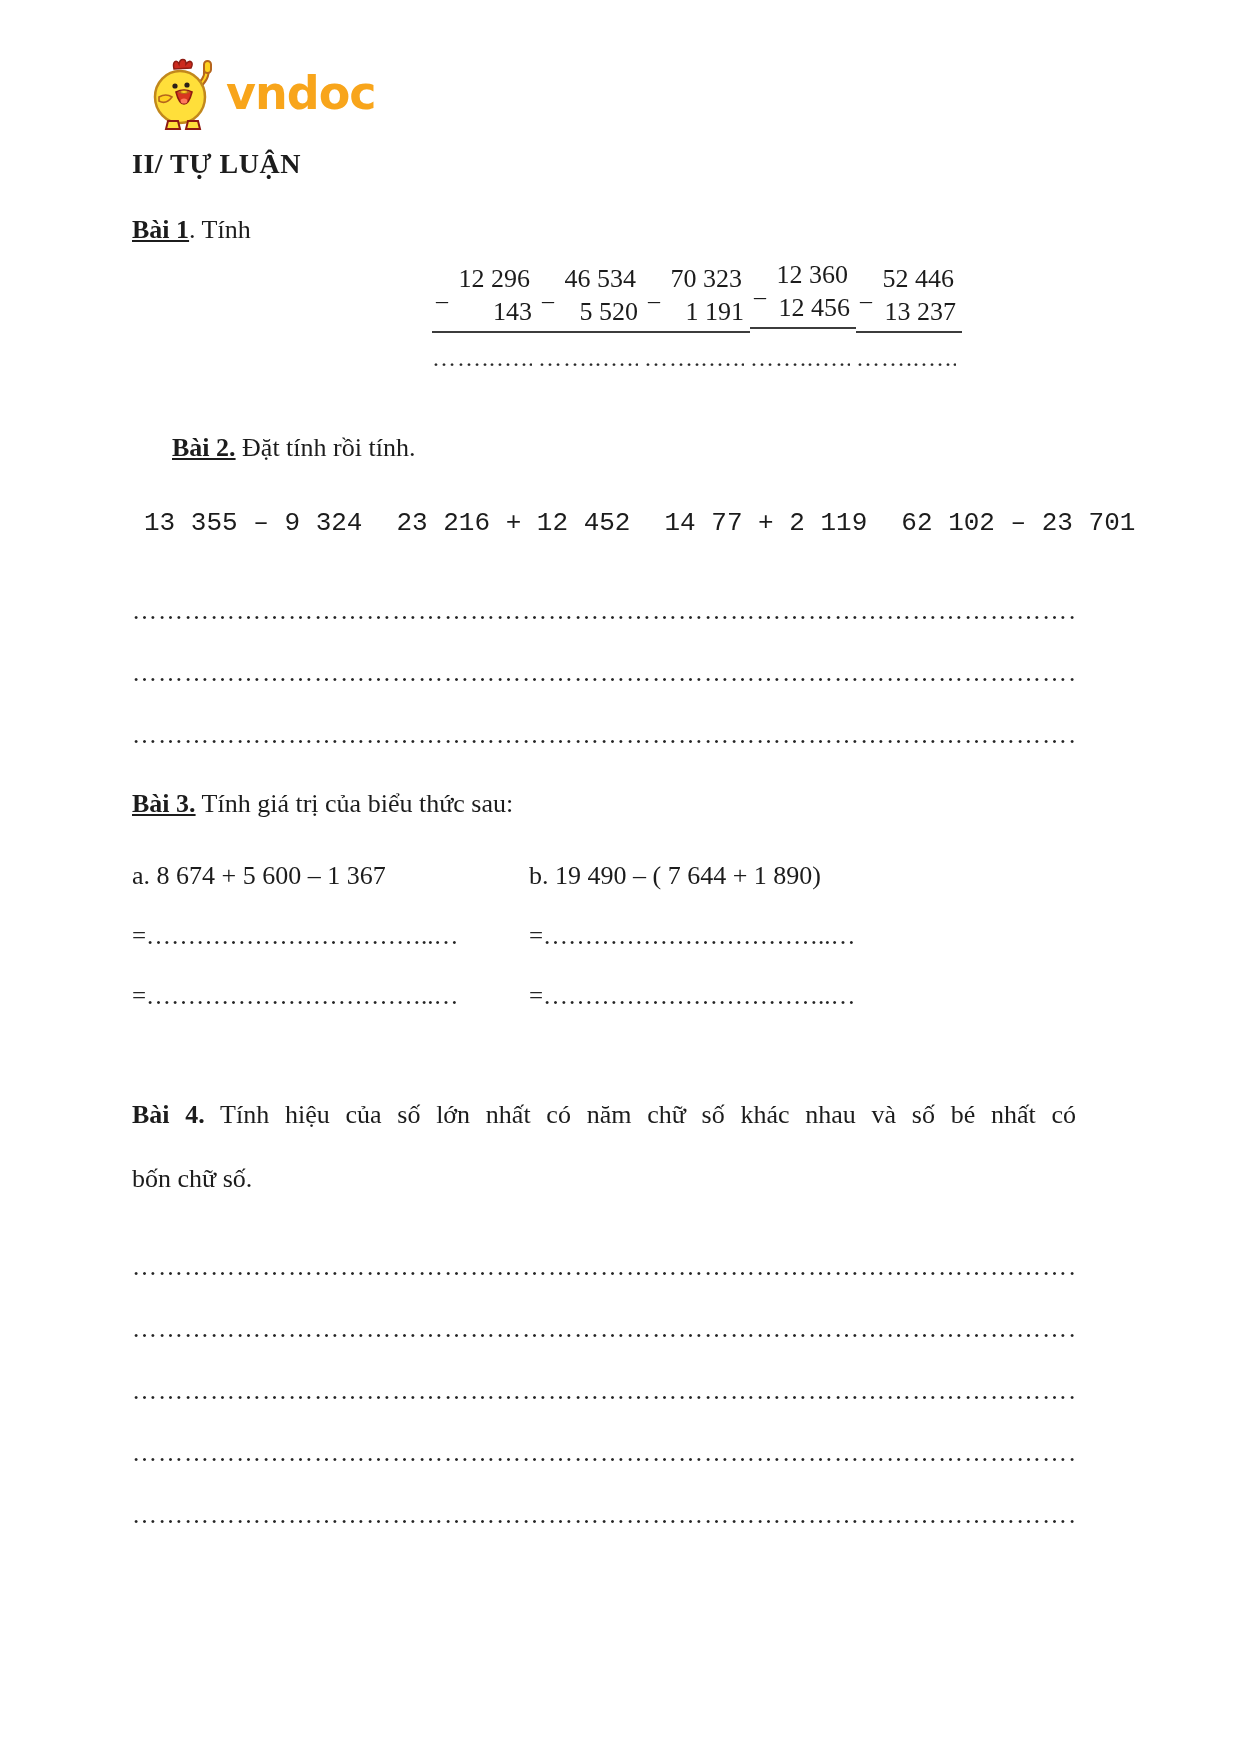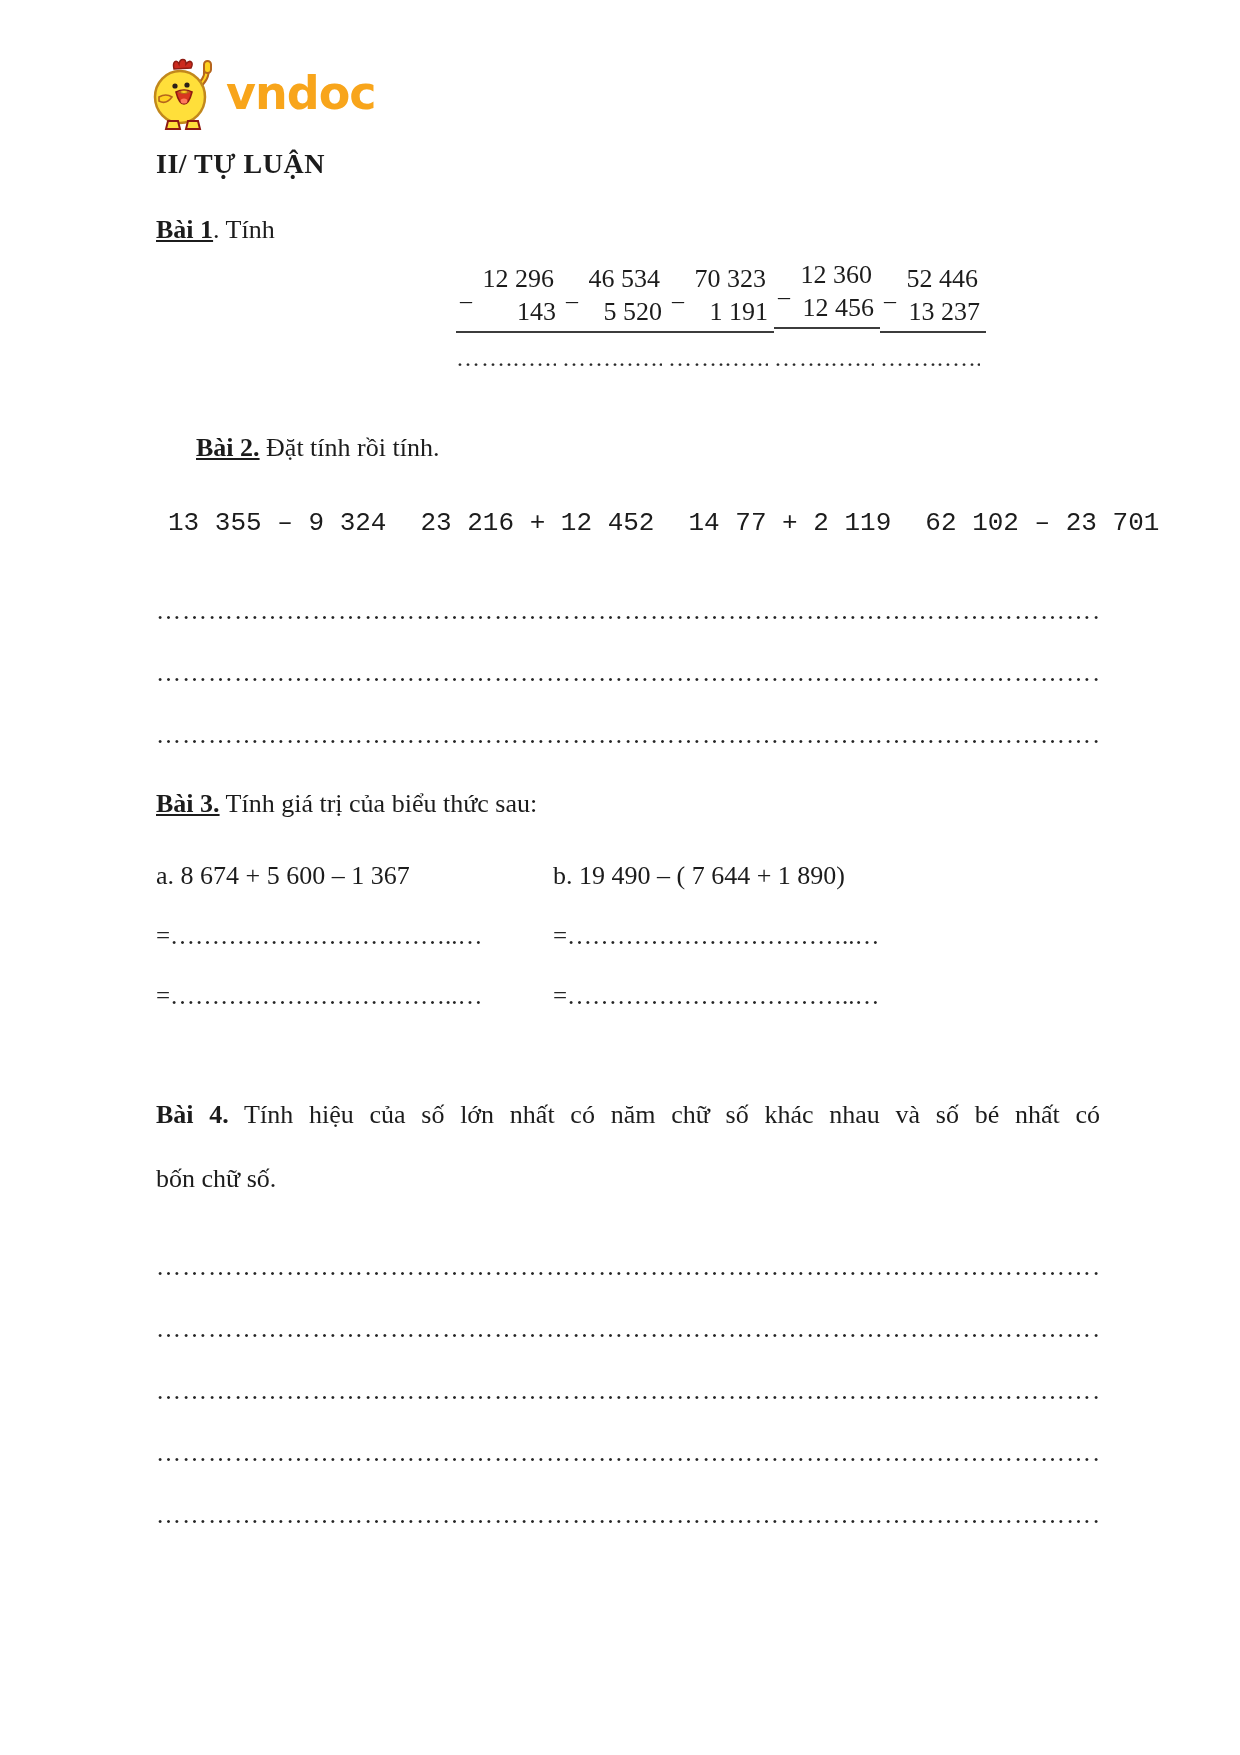--- a/index.html
+++ b/index.html
@@ -25,21 +25,21 @@
   .brand-text {
     font-family: "DejaVu Sans", sans-serif;
     font-weight: 800;
     font-size: 46px;
     letter-spacing: -1px;
     color: #f8a51b;
     transform: translateY(-2px);
   }
   .content {
     position: absolute;
-    left: 156px;
+    left: 132px;
     top: 0;
     width: 944px;
   }
   .sec-title {
     margin-top: 148px;
     font-size: 28px;
     font-weight: bold;
     letter-spacing: 0.5px;
   }
   .bai-heading { font-size: 26px; line-height: 32px; }

